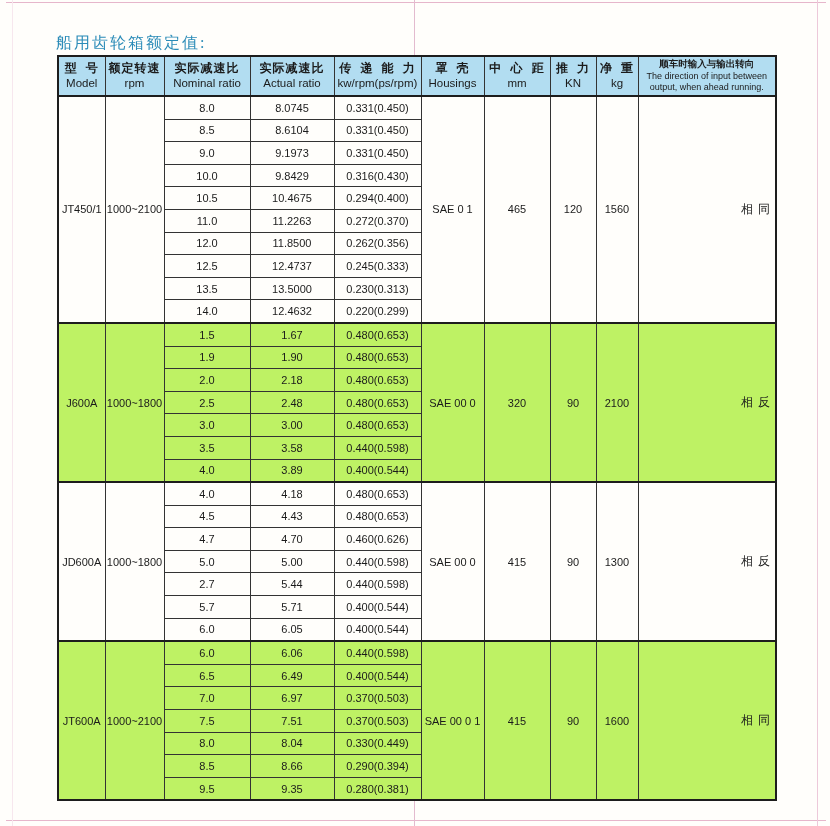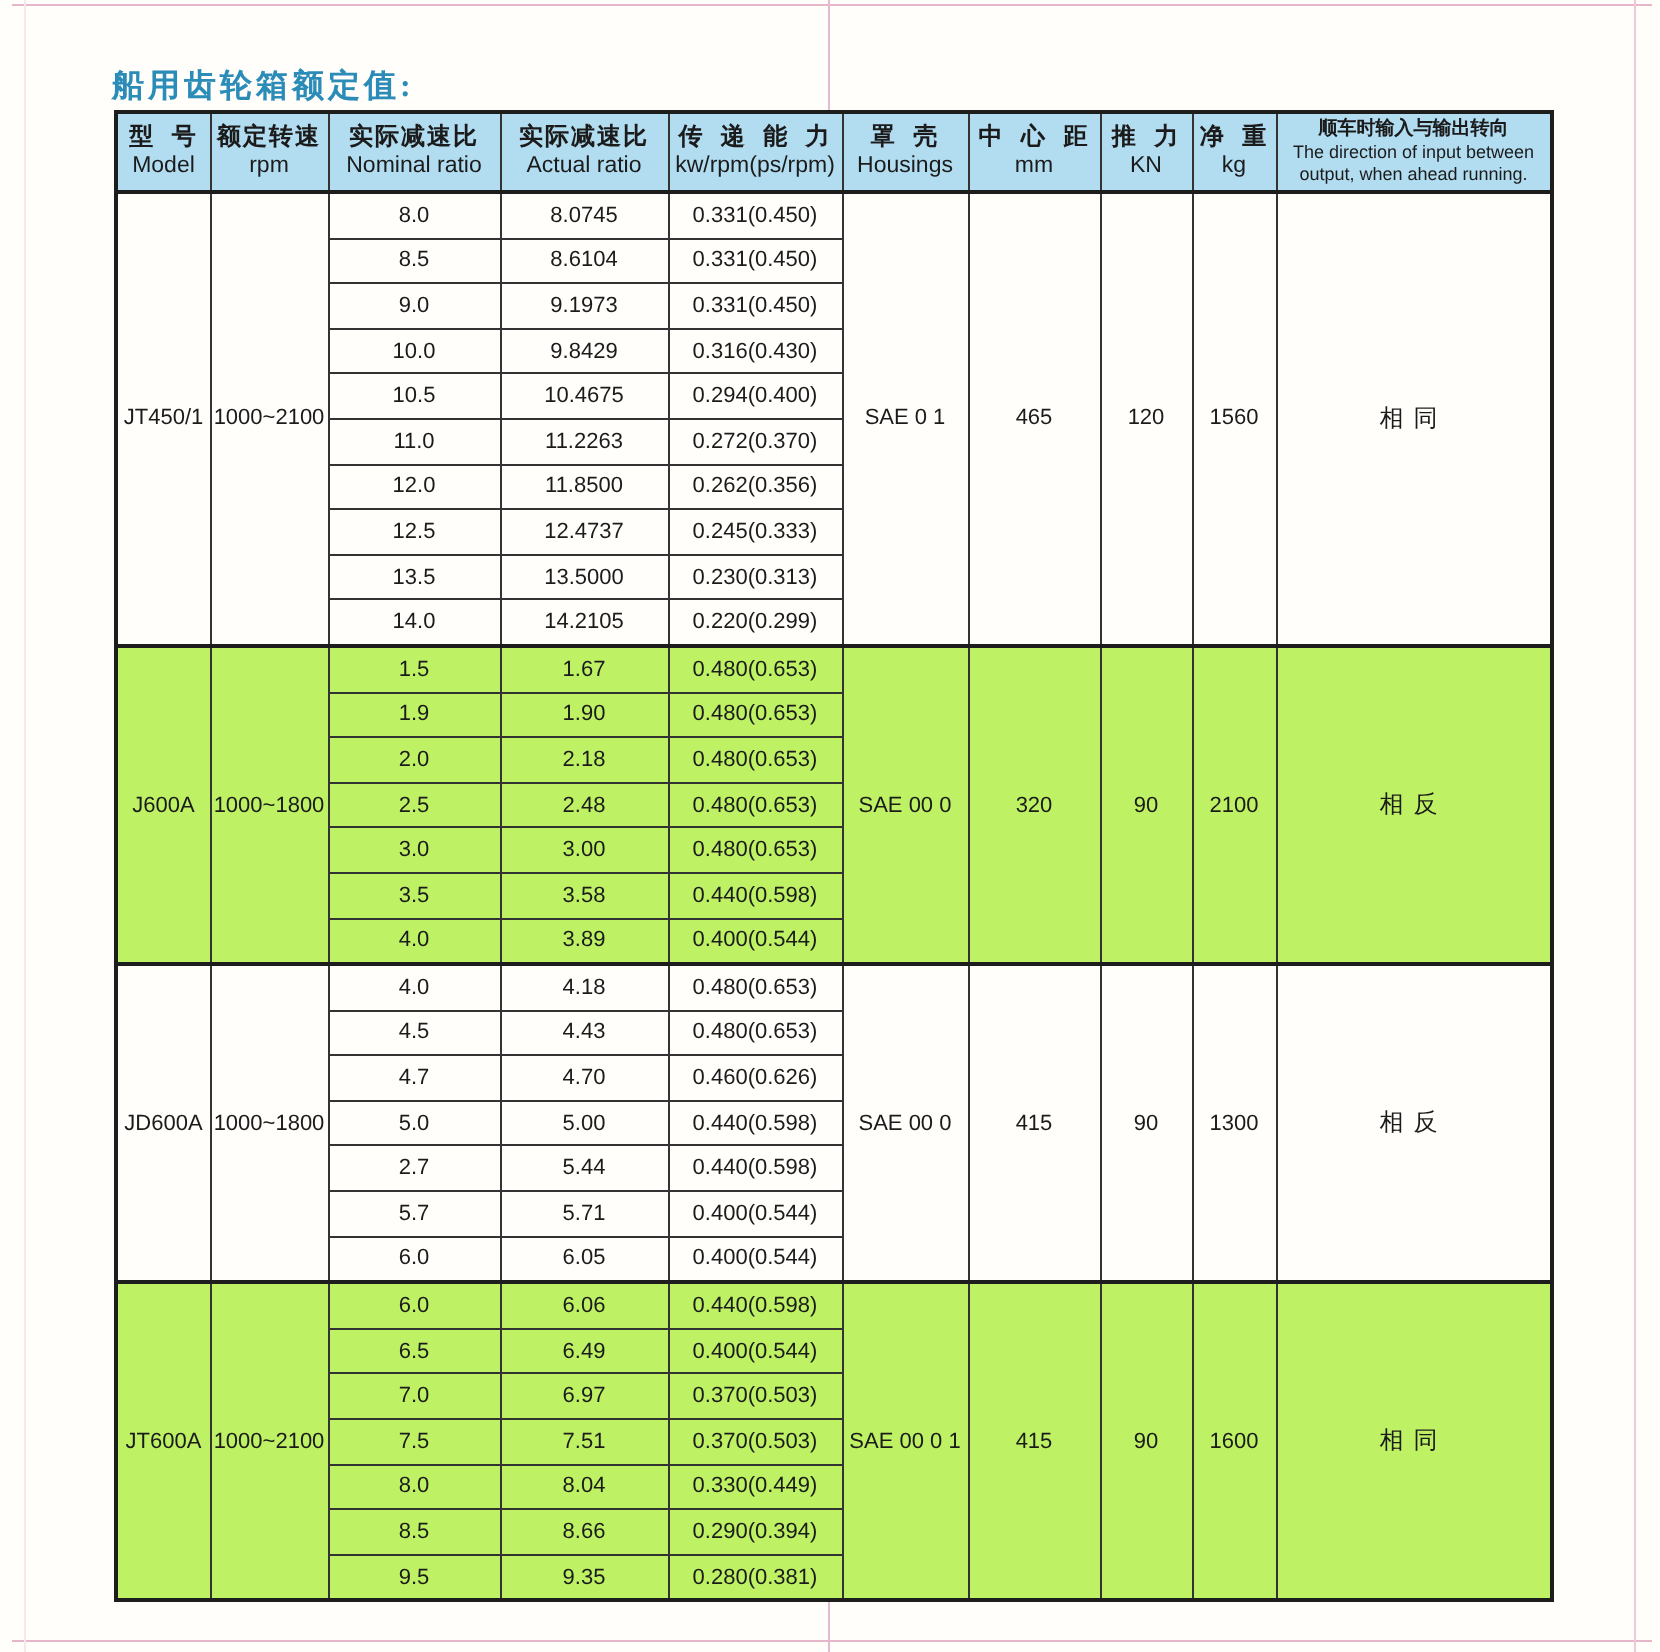--- a/index.html
+++ b/index.html
@@ -14,21 +14,21 @@
   .crop.v { top:0; width:1px; height:826px; }
   .crop.h.top { top:2px; background:#e6b6cb; }
   .crop.h.bottom { top:820px; background:#e6b6cb; }
   .crop.v.center { left:414px; background:#e3bbcf; }
   .crop.v.right { left:817px; background:#edc9da; }
   .crop.v.left { left:12px; background:#f7e7ee; }
 
   .title {
     position:absolute; left:56px; top:33px;
     font-family:"Liberation Serif", serif;
-    font-size:16px; font-weight:bold; letter-spacing:2px;
+    font-size:16px; font-weight:normal; letter-spacing:2px;
     color:#2c8cb8;
   }
 
   table.spec {
     position:absolute; left:57px; top:55px;
     width:718px; table-layout:fixed;
     border-collapse:collapse;
     border:2px solid #1d1d1d;
   }
   .spec th, .spec td {
@@ -45,21 +45,21 @@
     display:block; font-family:Liberation Mono, monospace;
     font-weight:bold; font-size:12px; letter-spacing:1px; line-height:1.25;
   }
   .spec thead .en { display:block; font-size:11.5px; line-height:1.2; }
   .spec thead th.dir-col .zh { font-size:9.5px; letter-spacing:0; }
   .spec thead th.dir-col .en { font-size:9px; line-height:1.2; padding:0 0; }
   .spec tbody td { font-size:11px; height:21.6px; background:#fffefb; }
   .spec tbody tr.hl td { background:#bef264; }
   .spec tbody tr.block-start td { border-top:2px solid #1d1d1d; }
   .spec tbody td.dir-cell {
-    font-family:"Liberation Serif", serif; font-size:12px; letter-spacing:5px;
+    font-family:"Liberation Serif", serif; font-size:12px; letter-spacing:5px;text-align:right;
   }
   
   col.c0{width:47px} col.c1{width:59px} col.c2{width:86px} col.c3{width:84px}
   col.c4{width:87px} col.c5{width:63px} col.c6{width:66px} col.c7{width:46px}
   col.c8{width:42px} col.c9{width:138px}
 </style>
 </head>
 <body>
 
 <div class="page">
@@ -176,21 +176,21 @@
           <td>12.4737</td>
           <td>0.245(0.333)</td>
         </tr>
         <tr class="">
           <td>13.5</td>
           <td>13.5000</td>
           <td>0.230(0.313)</td>
         </tr>
         <tr class="">
           <td>14.0</td>
-          <td>14.2105</td>
+          <td>12.4632</td>
           <td>0.220(0.299)</td>
         </tr>
         <tr class="hl block-start">
           <td rowspan="7">J600A</td>
           <td rowspan="7">1000~1800</td>
           <td>1.5</td>
           <td>1.67</td>
           <td>0.480(0.653)</td>
           <td rowspan="7">SAE 00 0</td>
           <td rowspan="7">320</td>

